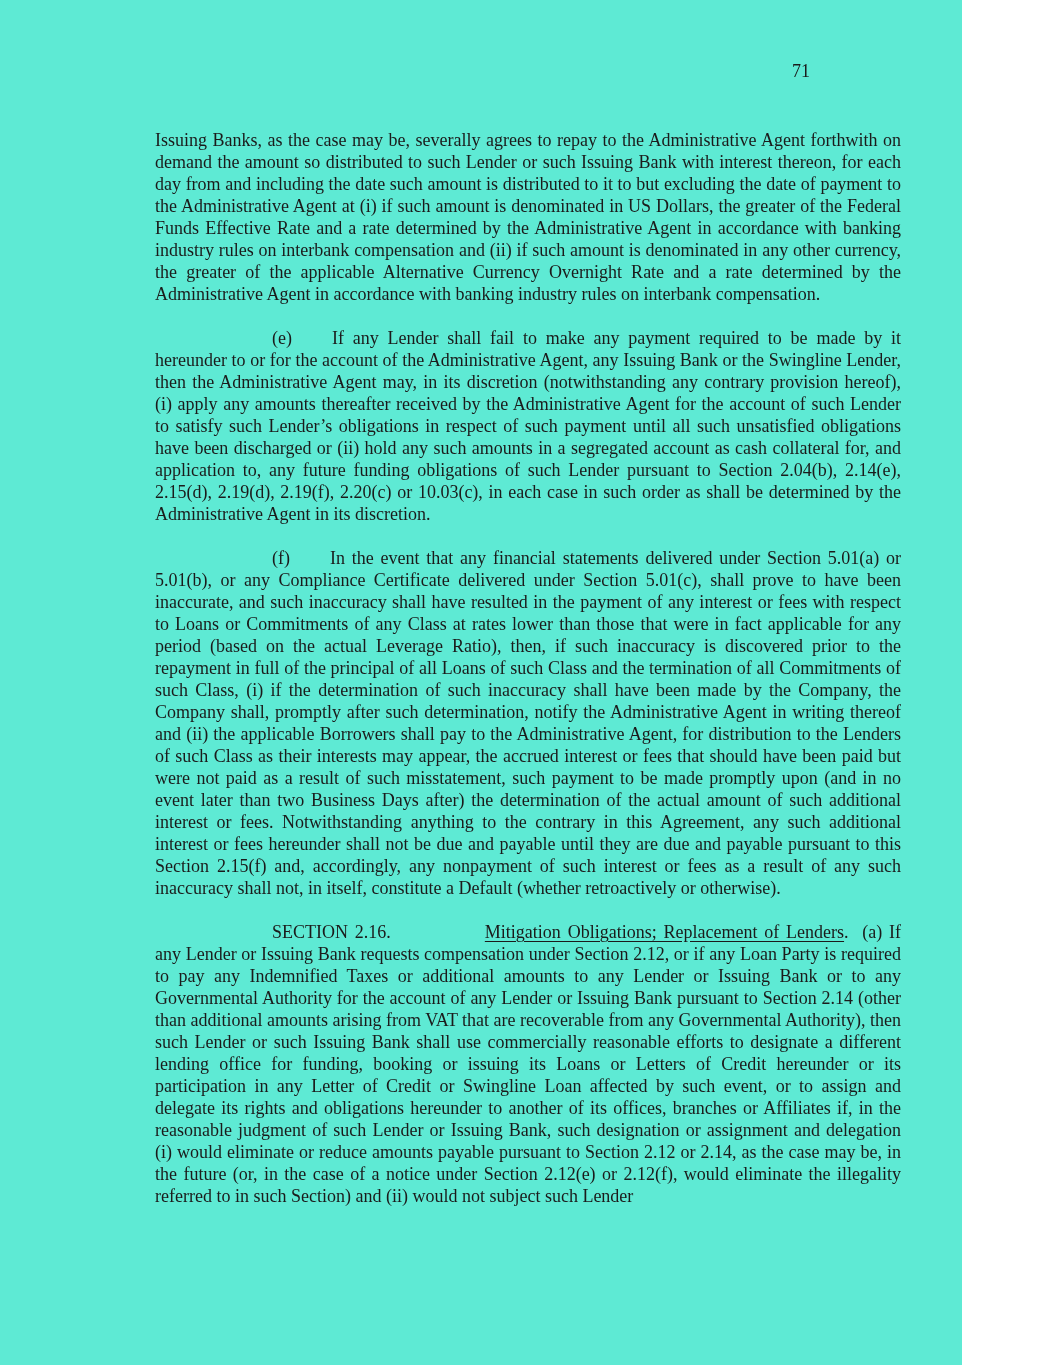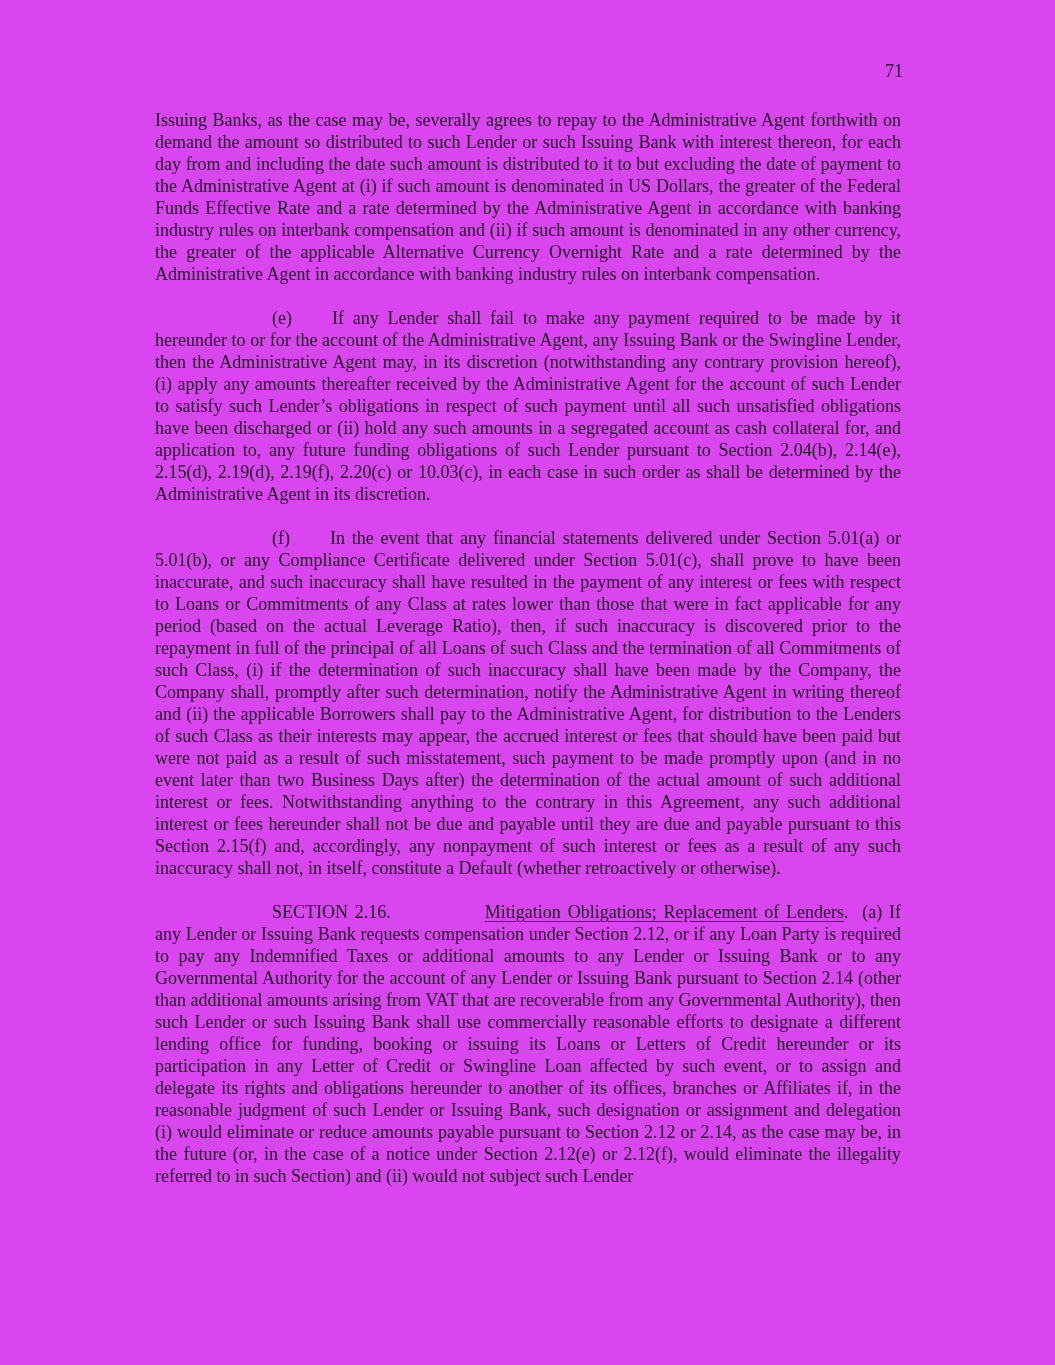--- a/index.html
+++ b/index.html
@@ -9,34 +9,34 @@
   }
   body {
     width: 1055px;
     height: 1365px;
     overflow: hidden;
     font-family: "Liberation Serif", serif;
     color: #1b1b1b;
   }
   .page {
     position: relative;
-    width: 1055px;
+    width: 962px;
     height: 1365px;
-    background: #d946ef;
+    background: #5eead4;
   }
   .page-number {
     position: absolute;
     top: 60px;
     right: 152px;
     font-size: 18px;
     line-height: 22px;
   }
   .content {
     position: absolute;
-    top: 109px;
+    top: 129px;
     left: 155px;
     width: 746px;
   }
   p.para {
     margin: 0 0 22px 0;
     font-size: 18px;
     line-height: 22px;
     text-align: justify;
     text-justify: inter-word;
   }

